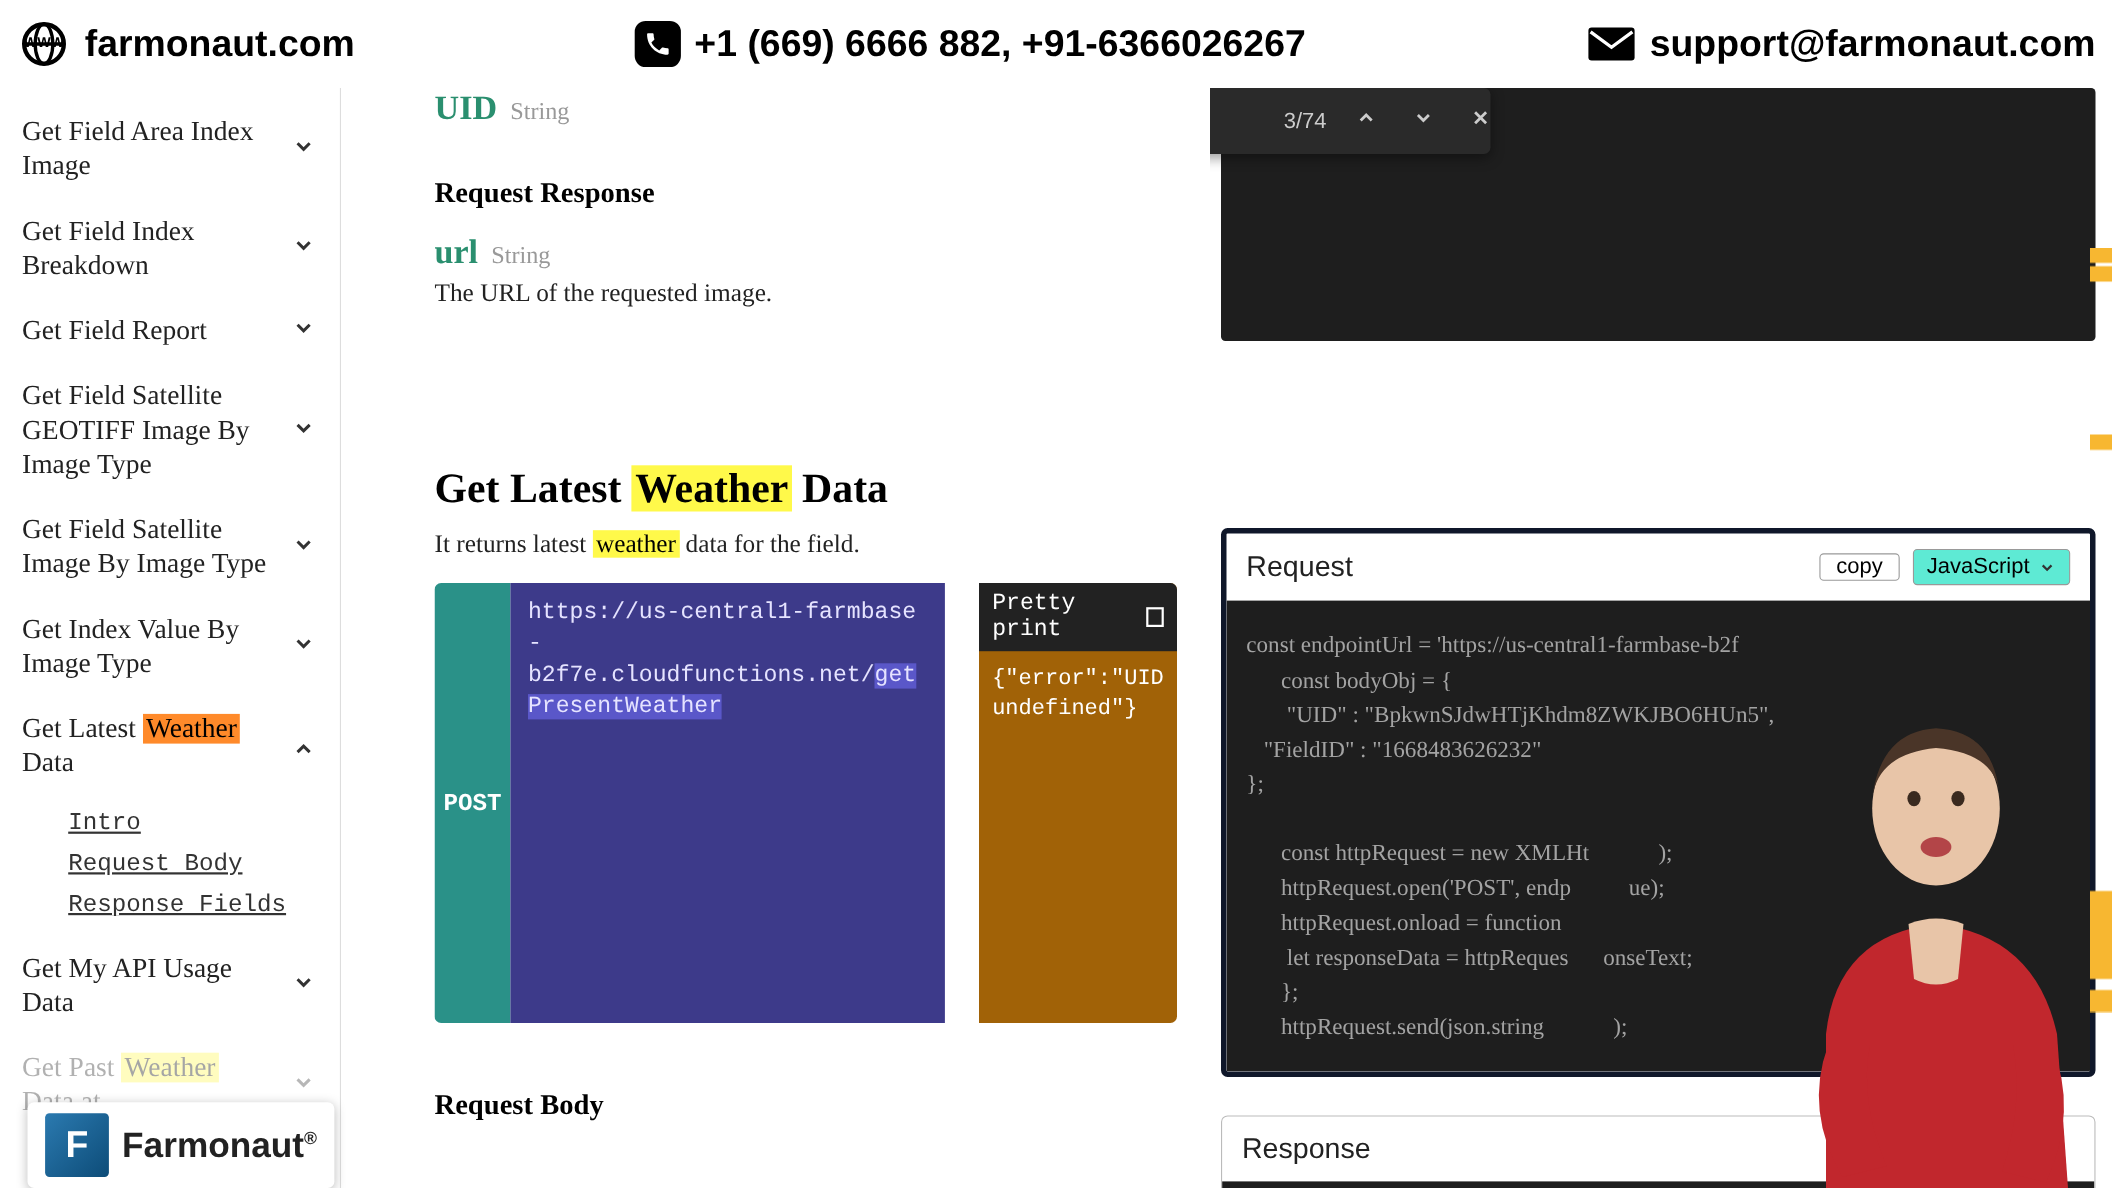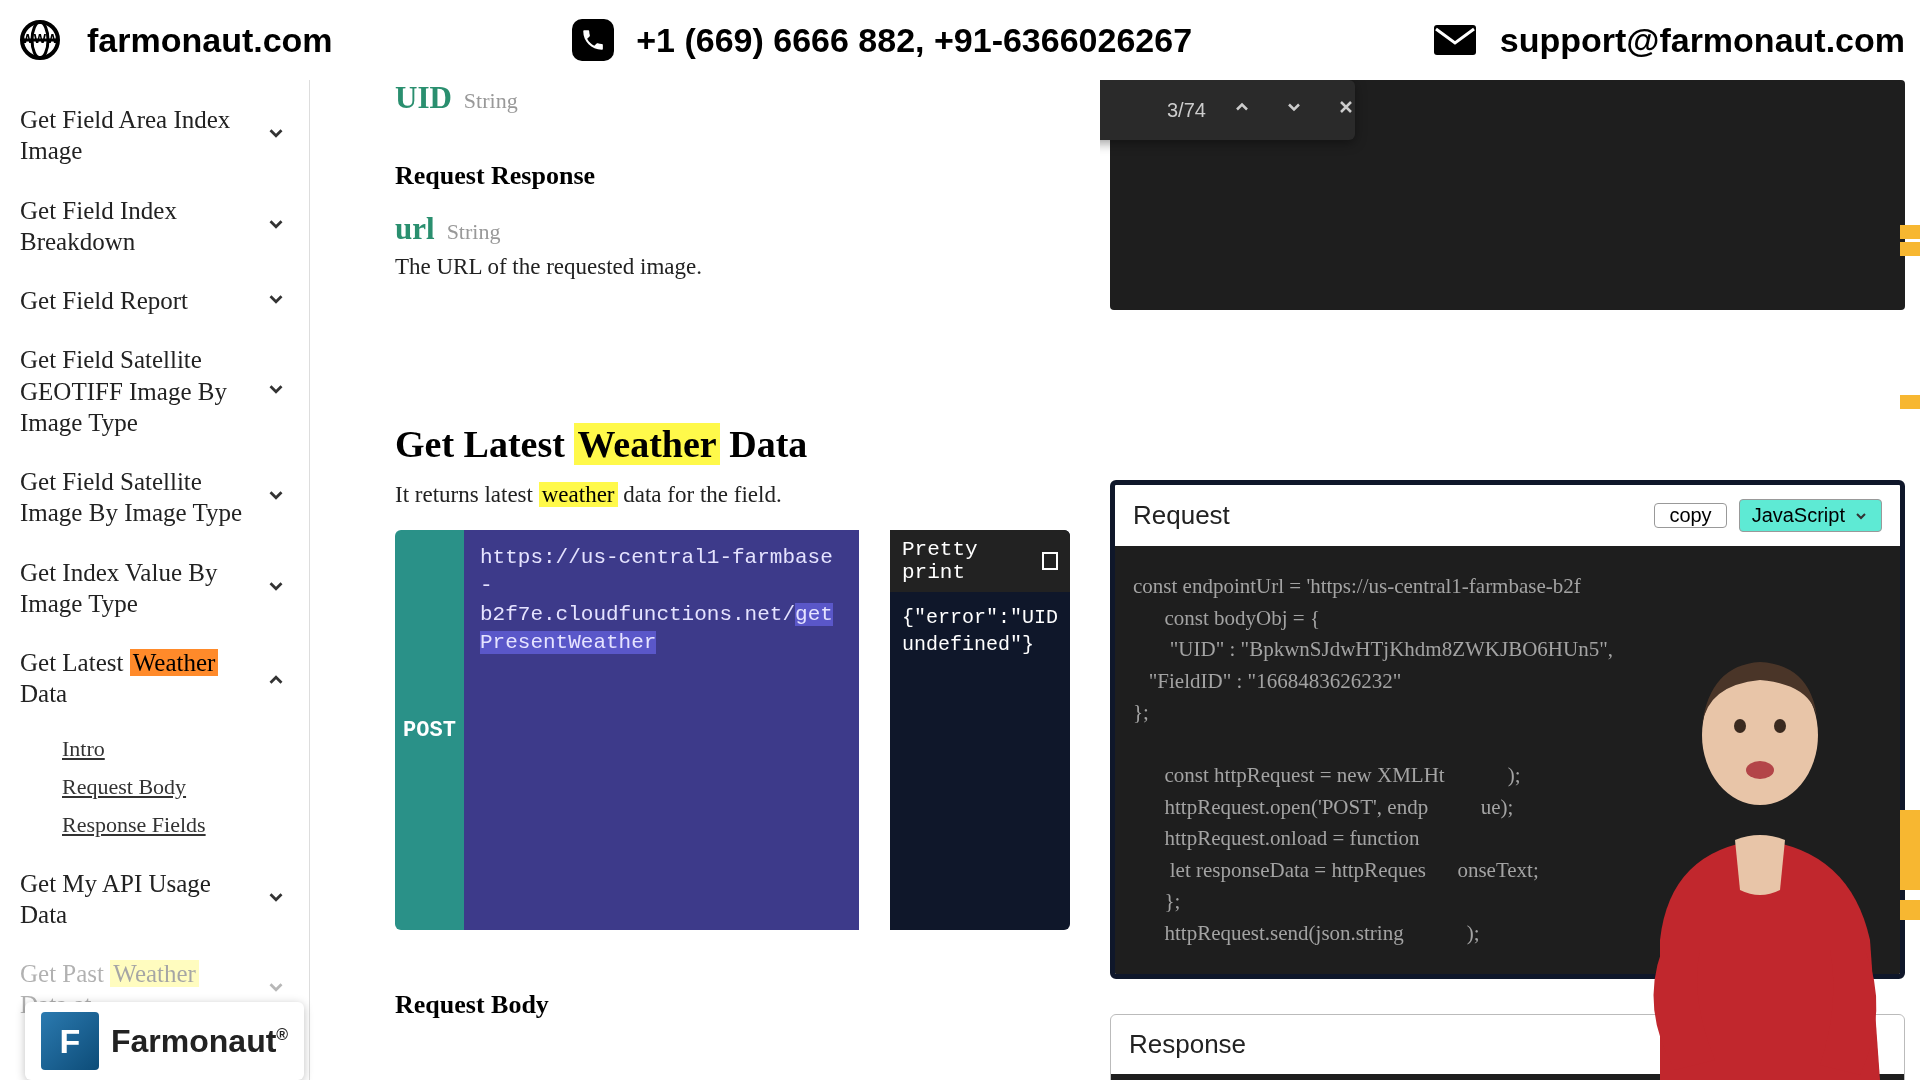--- a/index.html
+++ b/index.html
@@ -5,38 +5,38 @@
 * { margin: 0; padding: 0; box-sizing: border-box; }
 body { font-family: Georgia, 'Times New Roman', serif; background: #fff; overflow: hidden; width: 1920px; height: 1080px; position: relative; }
 
 
 .header { height: 80px; background: #fff; display: flex; align-items: center; padding: 0 15px; font-family: Arial, sans-serif; }
 .header-item { display: flex; align-items: center; gap: 12px; }
 .header-item.left { flex: 0 0 auto; }
 .header-item.center { flex: 1; justify-content: center; }
 .header-item.right { flex: 0 0 auto; }
 .www-icon { width: 50px; height: 50px; display: flex; align-items: center; justify-content: center; }
-.header-text { font-size: 34px; font-weight: 600; color: #000; margin-left: 10px; }
+.header-text { font-size: 34px; font-weight: 600; color: #000; }
 .phone-icon { width: 42px; height: 42px; background: #000; border-radius: 10px; display: flex; align-items: center; justify-content: center; color: #fff; }
 .mail-icon { width: 46px; height: 46px; display: flex; align-items: center; justify-content: center; }
 
 
 .main { display: flex; height: calc(100% - 80px); }
 .sidebar { width: 310px; border-right: 1px solid #ddd; overflow-y: auto; padding-top: 10px; position: relative; }
 .content { flex: 1; display: flex; overflow: hidden; }
 .doc-col { flex: 0 0 790px; padding: 0 30px 0 85px; overflow-y: auto; }
 .code-col { flex: 1; padding: 0 15px 0 10px; overflow-y: auto; position: relative; }
 
 
 .nav-item { display: flex; align-items: center; justify-content: space-between; padding: 14px 22px 14px 20px; cursor: pointer; }
 .nav-item .label { font-size: 25px; line-height: 1.25; color: #222; max-width: 230px; }
 .nav-item .chev { color: #333; }
 .nav-item.expanded .chev { transform: rotate(180deg); }
 .nav-sub { padding: 6px 0 10px 62px; }
-.nav-sub-item { font-size: 22px; color: #333; text-decoration: underline; padding: 6px 0; cursor: pointer; display: block; }
+.nav-sub-item { font-size: 22px; color: #333; text-decoration: underline; padding: 6px 0; cursor: pointer; display: block; font-family: Liberation Mono, monospace; }
 .hl-orange { background: #ff8a2a; color: #000; padding: 0 3px; }
 .hl-yellow { background: #fff94a; color: #000; padding: 0 3px; }
 
 
 .logo-card { position: absolute; left: 25px; bottom: 0; background: #fff; border-radius: 6px; box-shadow: 0 2px 10px rgba(0,0,0,.25); padding: 10px 16px; display: flex; align-items: center; gap: 12px; font-family: Arial, sans-serif; z-index: 50; }
 .logo-box { width: 58px; height: 58px; background: linear-gradient(135deg,#2b7ab0,#0d4c78); border-radius: 4px; display: flex; align-items: center; justify-content: center; color: #fff; font-weight: bold; font-size: 34px; }
 .logo-text { font-size: 32px; font-weight: 700; color: #222; position: relative; }
 .logo-reg { font-size: 16px; vertical-align: super; }
 
 
@@ -45,21 +45,21 @@
 .param-desc { font-size: 23px; color: #222; margin-top: 4px; line-height: 1.35; }
 .section-h3 { font-size: 26px; font-weight: 700; margin: 45px 0 20px; color: #000; }
 .section-h2 { font-size: 38px; font-weight: 700; margin: 140px 0 16px; color: #000; }
 .section-p { font-size: 23px; color: #222; margin-bottom: 22px; }
 
 
 .postman { display: flex; border-radius: 6px; overflow: hidden; margin-top: 20px; height: 400px; font-family: 'Courier New', monospace; }
 .pm-method { width: 75px; background: #2a9188; color: #fff; display: flex; align-items: center; justify-content: center; font-size: 22px; font-weight: 600; writing-mode: horizontal-tb; }
 .pm-url { flex: 0 0 395px; background: #3d3a8a; color: #e5e3ff; padding: 14px 16px; font-size: 21px; line-height: 1.35; word-break: break-all; }
 .pm-url .sel { background: #5a57c9; }
-.pm-resp { flex: 1; background: #0f172a; color: #ddd; font-size: 20px; margin-left: 31px; }
+.pm-resp { flex: 1; background: #a16207; color: #ddd; font-size: 20px; margin-left: 31px; }
 .pm-resp-head { background: #222; padding: 8px 12px; display: flex; align-items: center; gap: 12px; color: #fff; font-size: 21px; }
 .pm-resp-body { padding: 12px; color: #fff; font-size: 20px; line-height: 1.35; }
 .chk { width: 18px; height: 18px; border: 2px solid #fff; display: inline-block; }
 
 
 .dark-top { background: #1e1e1e; height: 230px; border-radius: 4px; position: relative; }
 .find-bar { position: absolute; top: 0; left: -250px; width: 495px; height: 60px; background: #2a2a2a; border-radius: 6px; box-shadow: 0 3px 12px rgba(0,0,0,.4); display: flex; align-items: center; padding: 0 16px; gap: 20px; z-index: 30; font-family: Arial, sans-serif; }
 .find-input { flex: 1; background: transparent; border: none; color: #ddd; font-size: 21px; outline: none; }
 .find-count { color: #ccc; font-size: 20px; }
 .find-btn { color: #ccc; cursor: pointer; font-size: 22px; padding: 4px 6px; }

